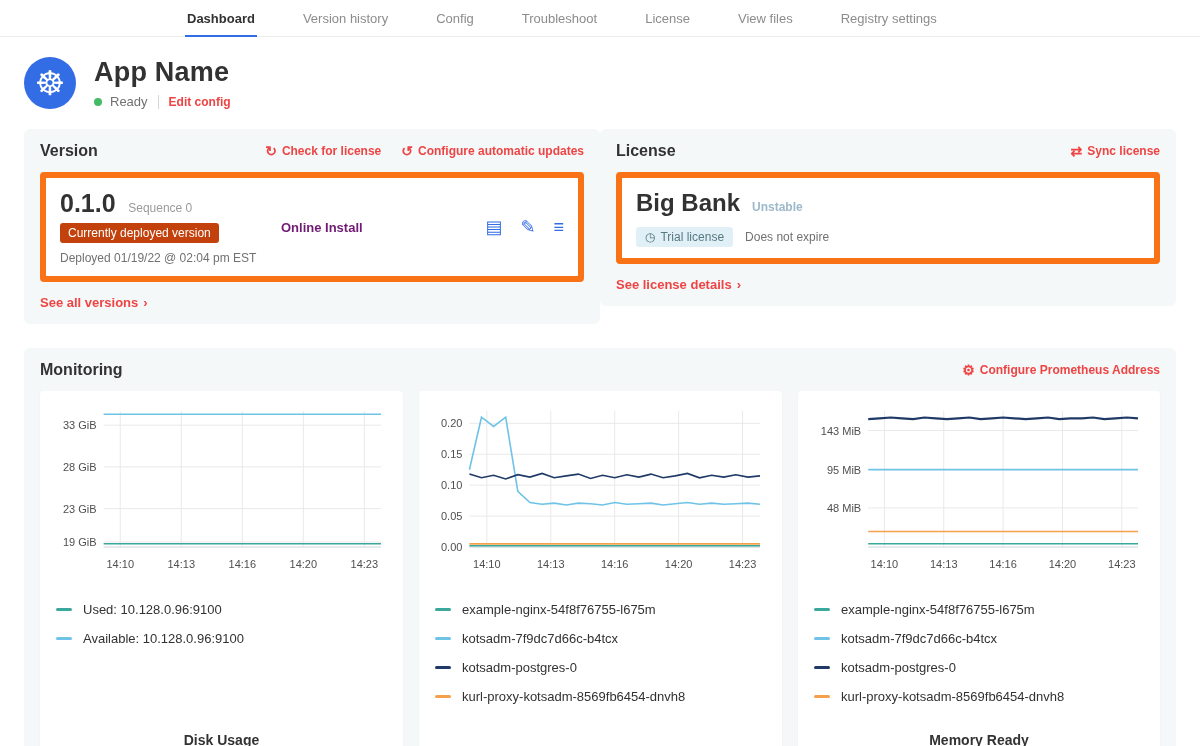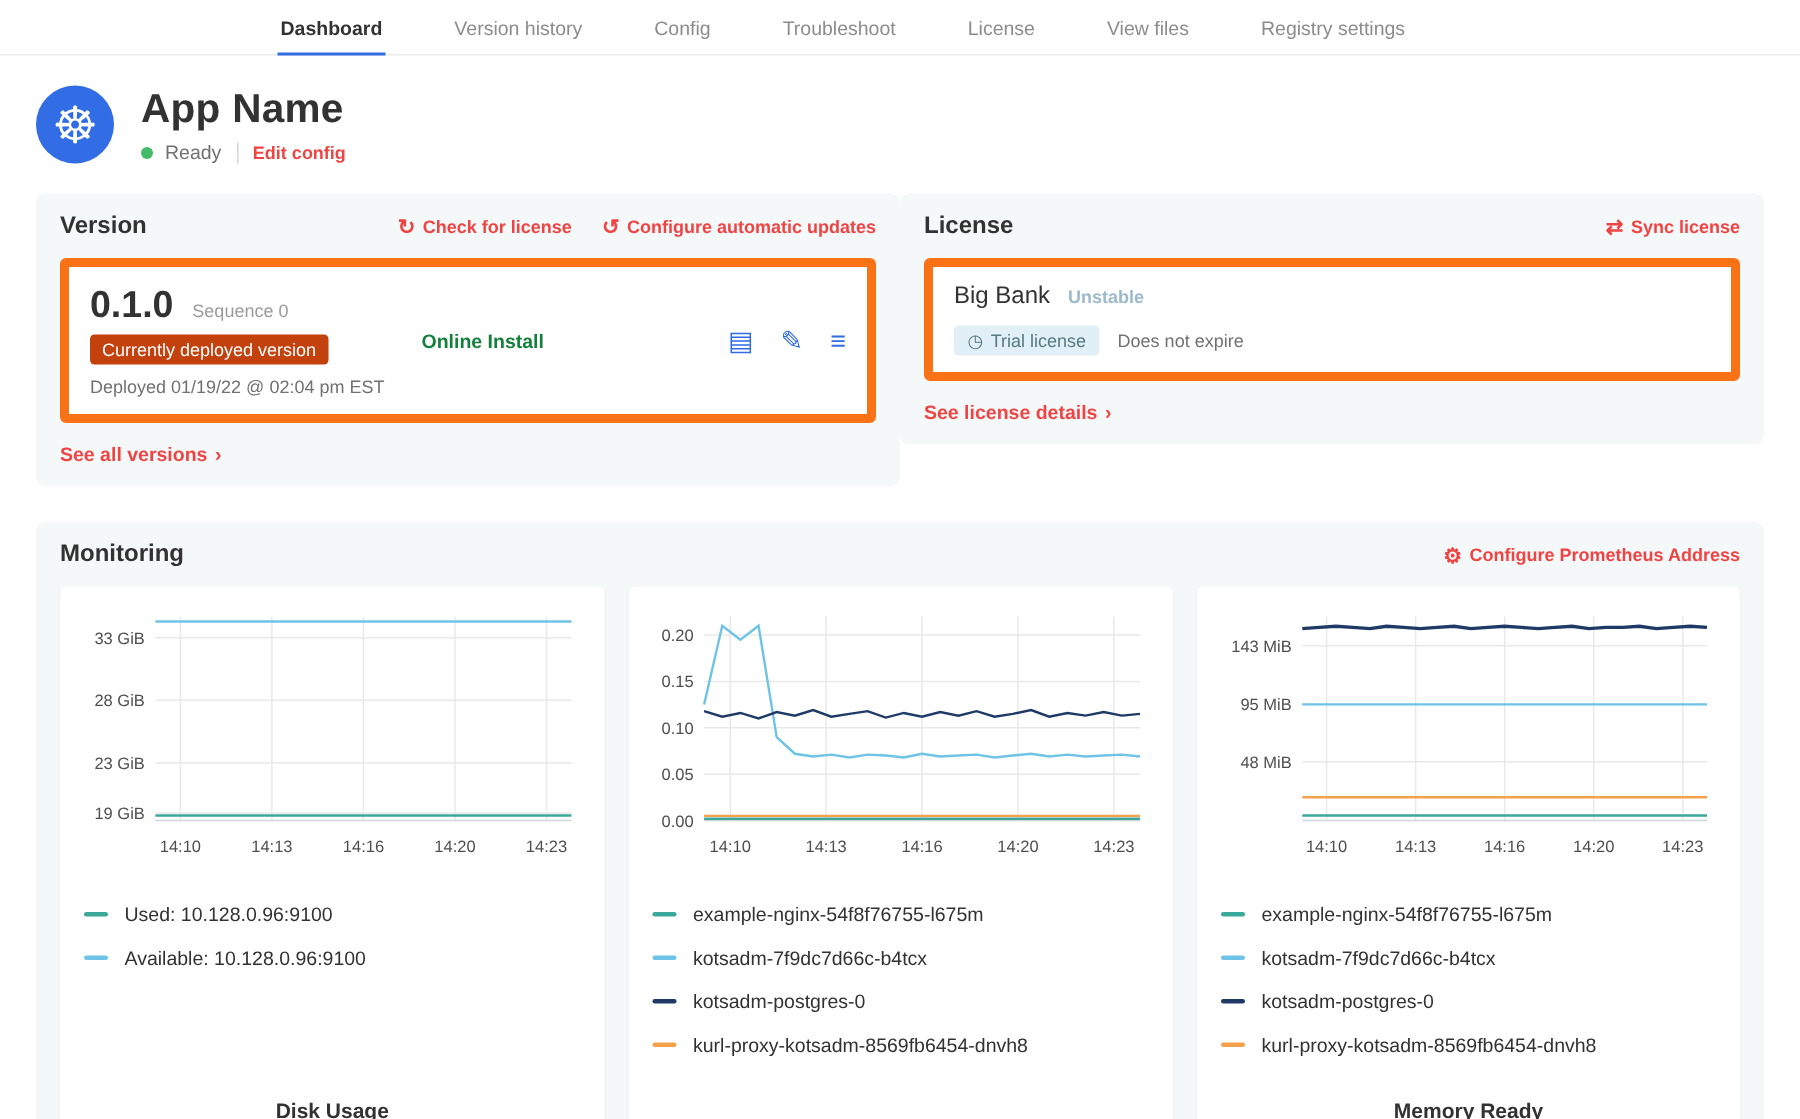--- a/index.html
+++ b/index.html
@@ -38,28 +38,28 @@
   .card-links { display:flex; gap:20px; align-items:center; }
 
   .inner-panel { background:#fff; border:6px solid #f97316; border-radius:4px; padding:11px 14px; }
   .version-inner { display:flex; align-items:center; }
   .version-left { min-width:215px; }
   .version-number { font-size:25px; font-weight:bold; }
   .sequence { font-size:12px; color:#9b9b9b; margin-left:9px; }
   .deployed-badge { display:inline-block; background:#c2410c; color:#fff; font-size:12px;
                     padding:3px 8px; border-radius:3px; margin:5px 0 2px; }
   .deployed-at { font-size:12px; color:#717171; margin-top:6px; }
-  .install-type { flex:1; color:#15803d; font-size:13px; font-weight:bold; padding-left:6px; }
+  .install-type { flex:1; color:#701a75; font-size:13px; font-weight:bold; padding-left:6px; }
   .version-icons { display:flex; gap:18px; font-size:18px; color:#326de6; }
   .version-icons span { cursor:pointer; line-height:1; }
   .see-link { margin-top:13px; }
   .see-link .link { font-size:13px; }
 
   .license-name-row { display:flex; align-items:baseline; gap:12px; }
-  .license-name { font-size:16px; font-weight:normal; }
+  .license-name { font-size:24px; font-weight:bold; }
   .license-channel { font-size:12px; font-weight:bold; color:#9db9cc; }
   .license-badges { display:flex; align-items:center; gap:12px; margin-top:10px; }
   .trial-badge { background:#e1f0f7; color:#577981; font-size:12px; padding:3px 9px;
                  border-radius:3px; display:inline-flex; align-items:center; gap:5px; }
   .expiry { font-size:12px; color:#717171; }
 
   
   .monitoring { margin:18px 24px 22px; background:#f5f8f9; border-radius:6px; padding:13px 16px 16px; }
   .charts-row { display:flex; gap:16px; align-items:stretch; }
   .chart-panel { background:#fff; border-radius:4px; flex:1; padding:10px 12px 12px;

